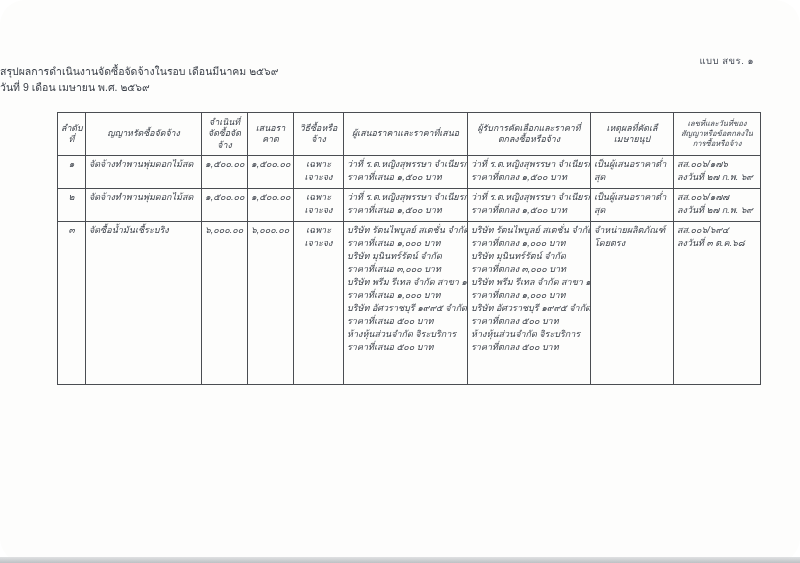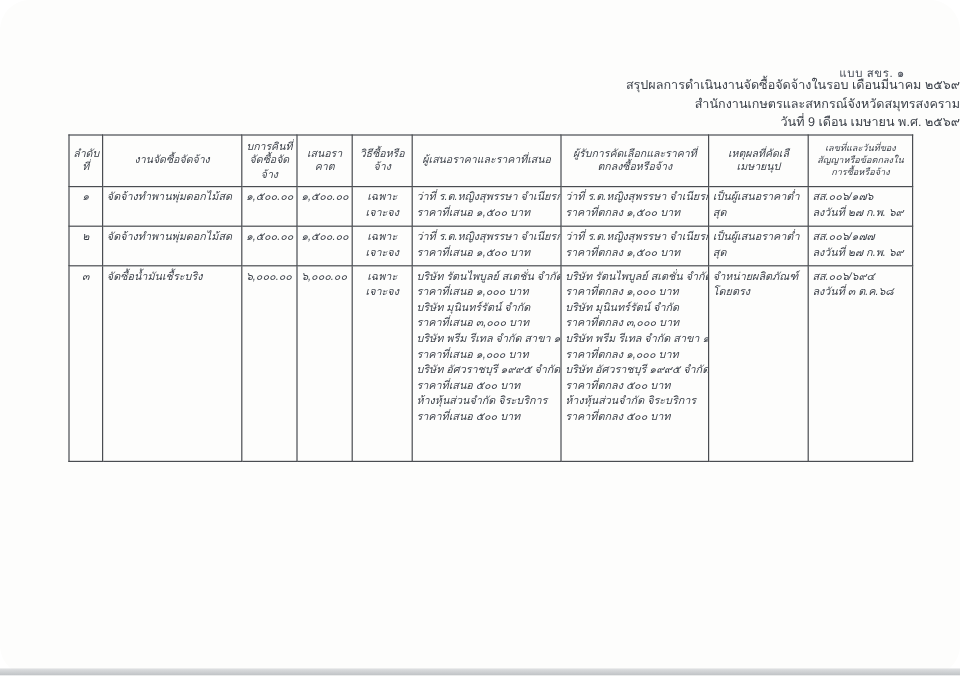--- a/index.html
+++ b/index.html
@@ -10,21 +10,21 @@
     color:#3b4049;
     -webkit-font-smoothing:antialiased;
   }
   .page{position:relative;width:800px;height:563px;background:#fdfdfc;border-radius:25px;}
   .form-label{
     position:absolute;top:53px;right:46px;
     font-size:9.5px;letter-spacing:.5px;color:#474d58;
   }
   .titles{
     position:absolute;top:64px;left:0;width:100%;
-    text-align:right;font-size:10.5px;line-height:15.5px;color:#3b4049;
+    text-align:left;font-size:10.5px;line-height:15.5px;color:#3b4049;
   }
   .doc-table{
     position:absolute;left:57px;top:112px;width:703px;
     border-collapse:collapse;table-layout:fixed;
     font-size:9px;color:#3b4049;font-style:italic;
   }
   .doc-table th,.doc-table td{
     border:1px solid #4a4d52;
     padding:2px 3px;
     vertical-align:top;
@@ -50,41 +50,40 @@
 </style>
 </head>
 <body>
 
 <div class="page">
 
   <div class="form-label">แบบ สขร. ๑</div>
 
   <div class="titles">
     <div>สรุปผลการดำเนินงานจัดซื้อจัดจ้างในรอบ  เดือนมีนาคม ๒๕๖๙</div>
-    <div>สำนักงานเกษตรและสหกรณ์จังหวัดสมุทรสงคราม</div>
     <div>วันที่ 9 เดือน เมษายน พ.ศ. ๒๕๖๙</div>
   </div>
 
   <table class="doc-table">
     <colgroup>
       <col style="width:28px">
         <col style="width:116px">
         <col style="width:46px">
       <col style="width:46px">
         <col style="width:50px">
         <col style="width:124px">
       <col style="width:123px">
         <col style="width:83px">
         <col style="width:87px">
     </colgroup>
     <thead>
       <tr>
         <th>ลำดับที่</th>
-        <th>งานจัดซื้อจัดจ้าง</th>
-        <th>บการคินที่จัดซื้อจัดจ้าง</th>
+        <th>ญญาหรัดซื้อจัดจ้าง</th>
+        <th>จำเนินที่จัดซื้อจัดจ้าง</th>
         <th>เสนอราคาต</th>
         <th>วิธีซื้อหรือจ้าง</th>
         <th>ผู้เสนอราคาและราคาที่เสนอ</th>
         <th>ผู้รับการคัดเลือกและราคาที่ตกลงซื้อหรือจ้าง</th>
         <th>เหตุผลที่คัดเลืเมษายนุป</th>
         <th class="small-head">เลขที่และวันที่ของสัญญาหรือข้อตกลงในการซื้อหรือจ้าง</th>
       </tr>
     </thead>
     <tbody>
       <tr class="row-short">

